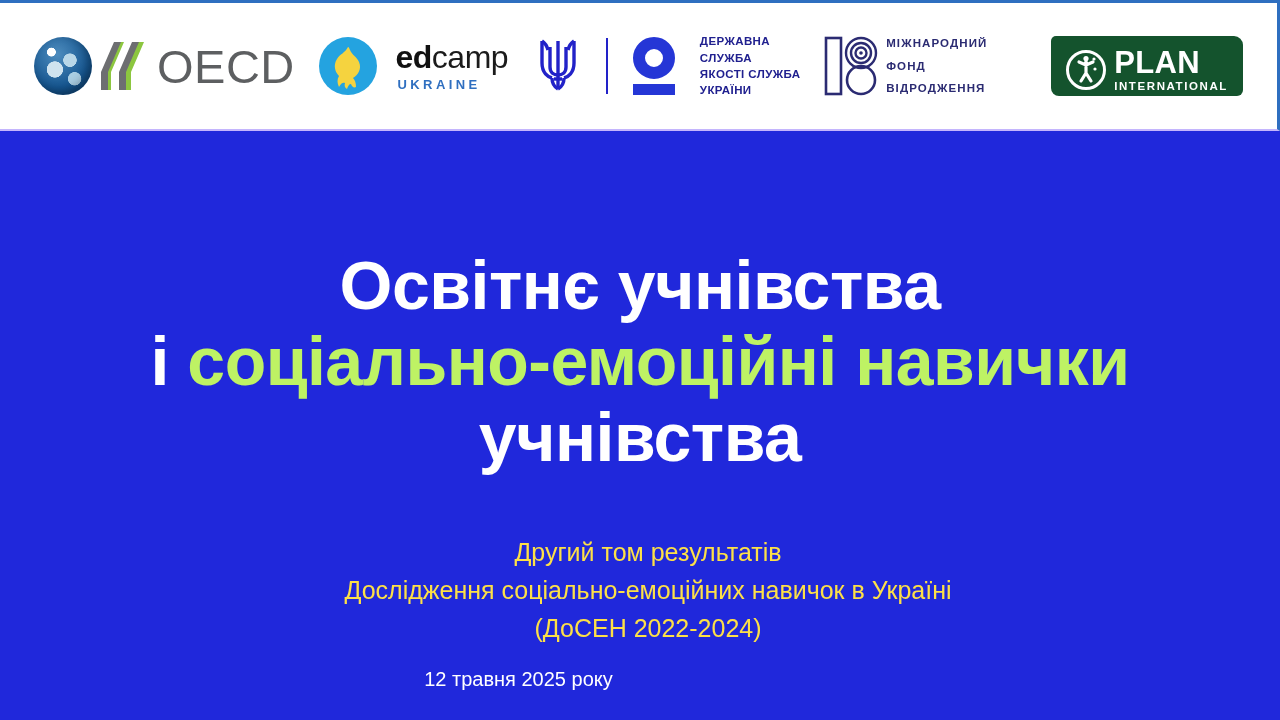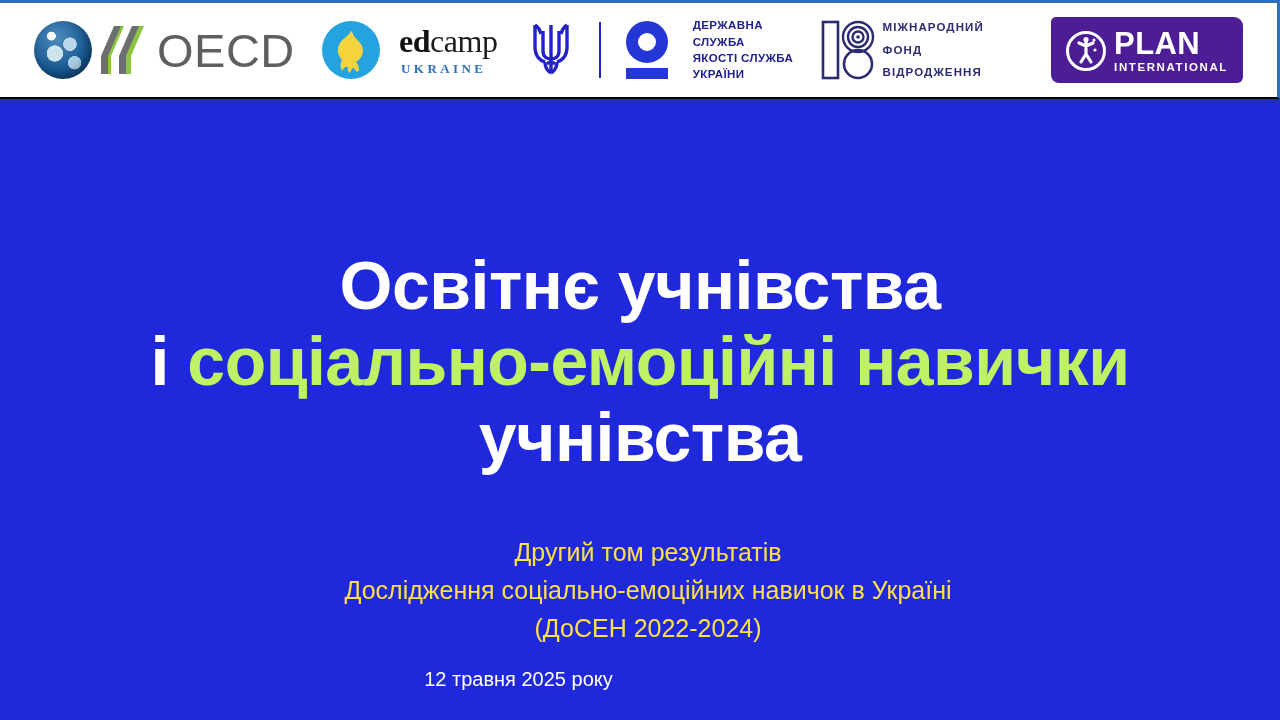--- a/index.html
+++ b/index.html
@@ -5,25 +5,25 @@
   * { margin:0; padding:0; box-sizing:border-box; }
   html, body { width:1280px; height:720px; overflow:hidden; }
   body {
     background:#2028db;
     font-family:"Liberation Sans", sans-serif;
     position:relative;
   }
 
   
   .logo-band{
-    position:absolute; left:0; top:0; width:1280px; height:99px;
+    position:absolute; left:0; top:0; width:1280px; height:131px;
     background:#ffffff;
     border-top:3px solid #2f6fc0;
     border-right:3px solid #2f6fc0;
-    border-bottom:2px solid #000000;
+    border-bottom:2px solid #c4b5fd;
     display:flex; align-items:center; justify-content:space-between;
     padding:0 34px;
   }
   .logo{ display:flex; align-items:center; }
 
   
   .oecd{ gap:2px; }
   .globe{
     width:58px; height:58px; border-radius:50%;
     background:
@@ -37,21 +37,21 @@
   }
   .chev{ display:flex; margin-left:6px; }
   .chev svg{ display:block; }
   .oecd-word{
     font-size:47px; font-weight:400; letter-spacing:.5px;
     color:#5d5f61; margin-left:9px; line-height:1;
     font-family:"Liberation Sans", sans-serif;
   }
 
   
-  .edcamp{ gap:19px;font-family:Liberation Serif, serif; }
+  .edcamp{ gap:19px; }
   .ec-circle{
     width:58px;height:58px;border-radius:50%;
     background:#24a3e0; position:relative; flex:0 0 auto;
   }
   .ec-circle svg{ position:absolute; left:11px; top:8px; }
   .ec-text{ line-height:1; }
   .ec-word{ font-size:32px; letter-spacing:-.5px; color:#111; }
   .ec-word b{ font-weight:700; }
   .ec-word i{ font-style:normal; font-weight:400; color:#1b1b1b; }
   .ec-sub{
@@ -77,21 +77,21 @@
   
   .irf{ gap:4px; }
   .irf-mark{ position:relative; width:58px; height:62px; }
   .irf-text{
     font-size:11.5px; font-weight:700; line-height:1.95;
     color:#2b2b72; letter-spacing:1.1px;
   }
 
   
   .plan-box{
-    background:#4c1d95; padding:11px 15px 10px;
+    background:#14532d; padding:11px 15px 4px;
     display:flex; align-items:center; gap:8px;
     border-radius:5px 9px 6px 8px;
     margin-left:40px;
   }
   .plan-mark{ width:40px;height:40px;border-radius:50%;border:3px solid #fff;position:relative; }
   .plan-words{ line-height:1; }
   .plan-main{ font-size:31px; font-weight:700; color:#fff; letter-spacing:.4px; }
   .plan-sub{ font-size:11.5px; font-weight:700; color:#fff; letter-spacing:1.6px; margin-top:3px; }
 
   

